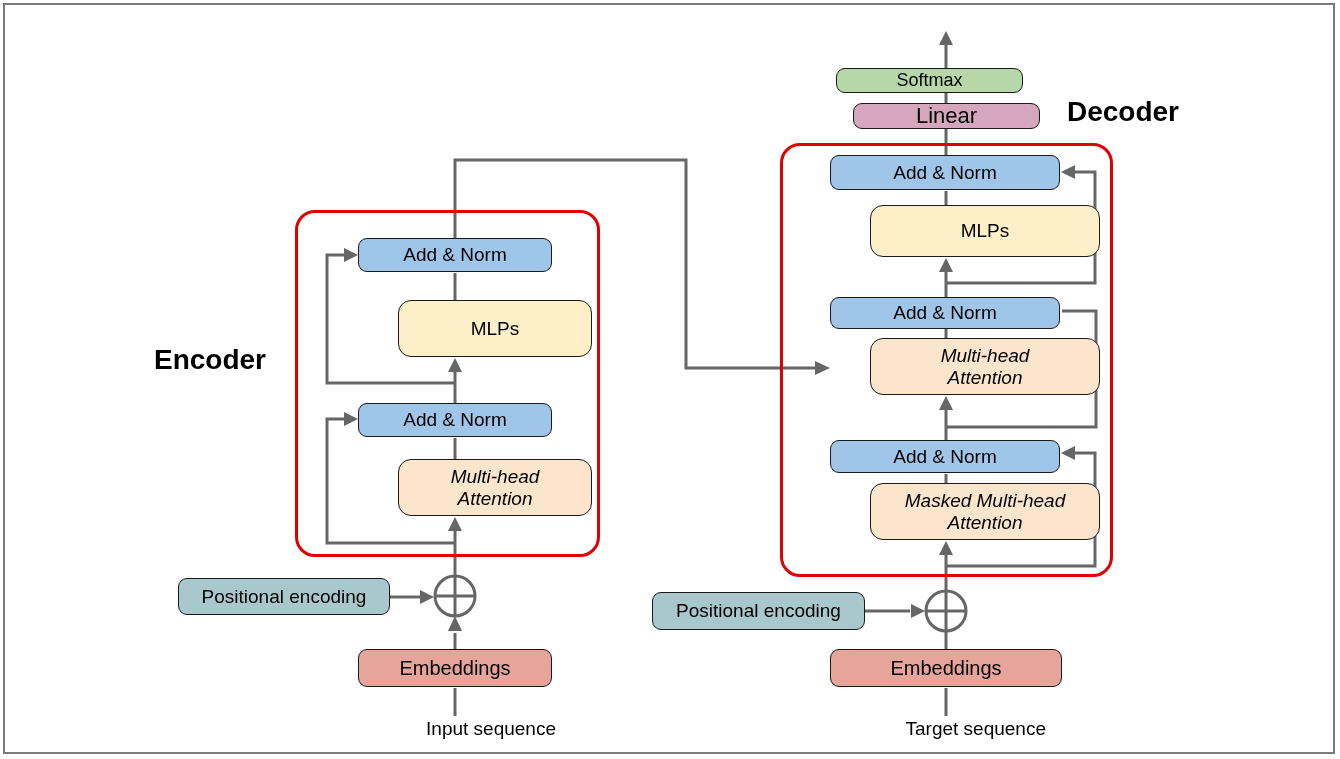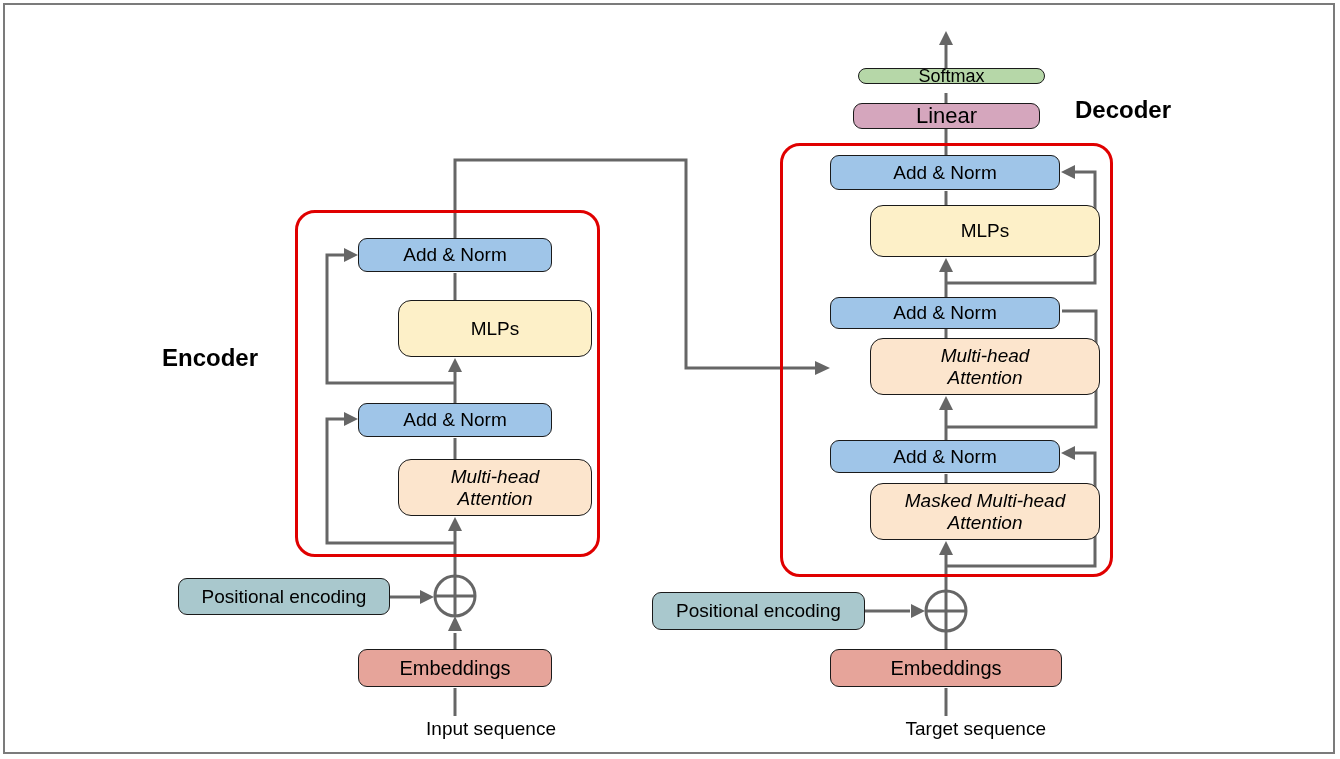--- a/index.html
+++ b/index.html
@@ -27,21 +27,21 @@
   .teal   { background:var(--box-teal); }
   .salmon { background:var(--box-salmon); }
   .region {
     position:absolute; z-index:1; box-sizing:border-box;
     border:3px solid var(--outline-red); border-radius:20px; background:transparent;
   }
   .free-label {
     position:absolute; z-index:2; font-size:19px; color:#000; text-align:right;
   }
   .section-label {
-    position:absolute; z-index:2; font-size:24px; font-weight:bold; color:#000;
+    position:absolute; z-index:2; font-size:28px; font-weight:bold; color:#000;
     text-align:center; width:170px;
   }
 </style>
 </head>
 <body>
 
 <div id="canvas" style="--box-blue: #9fc5e8; --box-yellow: #fdf0c8; --box-peach: #fce5cd; --box-green: #b6d7a8; --box-mauve: #d5a6bd; --box-teal: #a9c8cd; --box-salmon: #e6a49a; --outline-red: #e00000; --line-gray: #666666;">
 
   <svg id="wires" width="1340" height="759" viewBox="0 0 1340 759">
     <g stroke="#666666" stroke-width="3" fill="none">
@@ -98,21 +98,21 @@
   </svg>
 
   <div class="region" style="left:295px; top:210px; width:305px; height:347px;"></div>
   <div class="region" style="left:780px; top:143px; width:333px; height:434px;"></div>
 
   <div class="section-label" style="left:125px; top:344px;">Encoder</div>
   <div class="section-label" style="left:1038px; top:96px;">Decoder</div>
   <div class="free-label" style="left:356px; top:718px; width:200px;">Input sequence</div>
   <div class="free-label" style="left:846px; top:718px; width:200px;">Target sequence</div>
 
-  <div class="box green" style="left:858px; top:68px; width:187px; height:16px; font-size:18px;">Softmax</div>
+  <div class="box green" style="left:836px; top:68px; width:187px; height:25px; font-size:18px;">Softmax</div>
   <div class="box mauve" style="left:853px; top:103px; width:187px; height:26px; font-size:22px;">Linear</div>
 
   <div class="box blue" style="left:830px; top:155px; width:230px; height:35px;">Add &amp; Norm</div>
   <div class="box yellow big" style="left:830px; top:205px; width:230px; height:52px;">MLPs</div>
   <div class="box blue" style="left:830px; top:297px; width:230px; height:32px;">Add &amp; Norm</div>
   <div class="box peach big" style="left:830px; top:338px; width:230px; height:57px; padding:0 30px;">Multi-head Attention</div>
   <div class="box blue" style="left:830px; top:440px; width:230px; height:33px;">Add &amp; Norm</div>
   <div class="box peach big" style="left:830px; top:483px; width:230px; height:57px; padding:0 18px;">Masked Multi-head Attention</div>
   <div class="box teal" style="left:652px; top:592px; width:213px; height:38px;">Positional encoding</div>
   <div class="box salmon" style="left:830px; top:649px; width:232px; height:38px; font-size:20px;">Embeddings</div>

